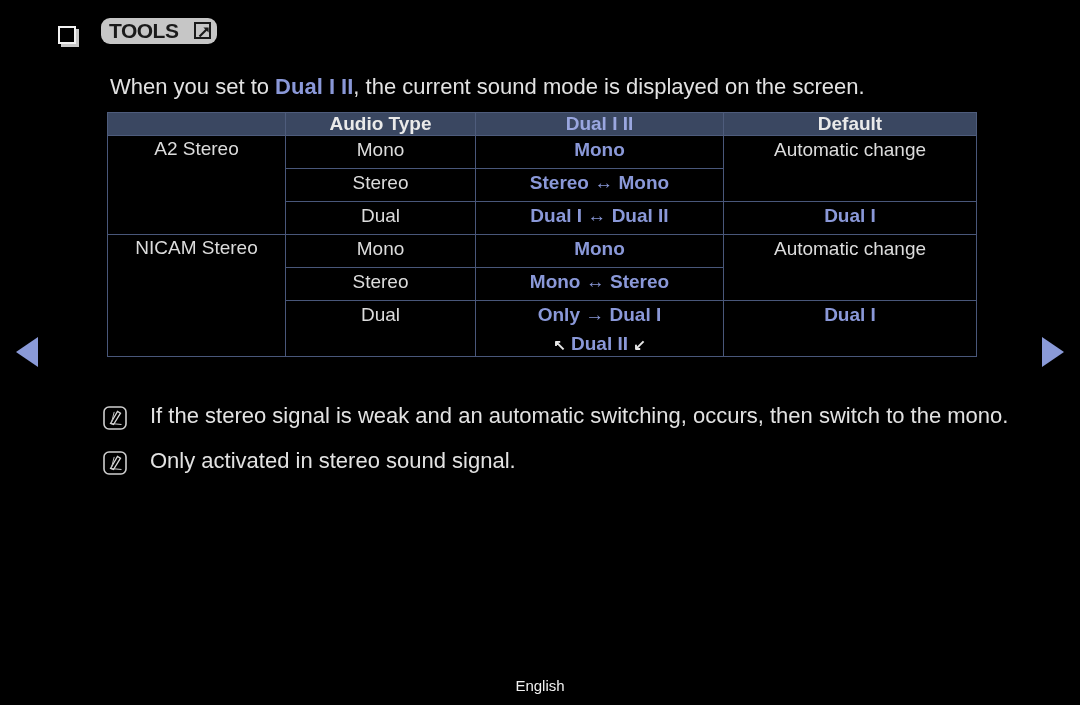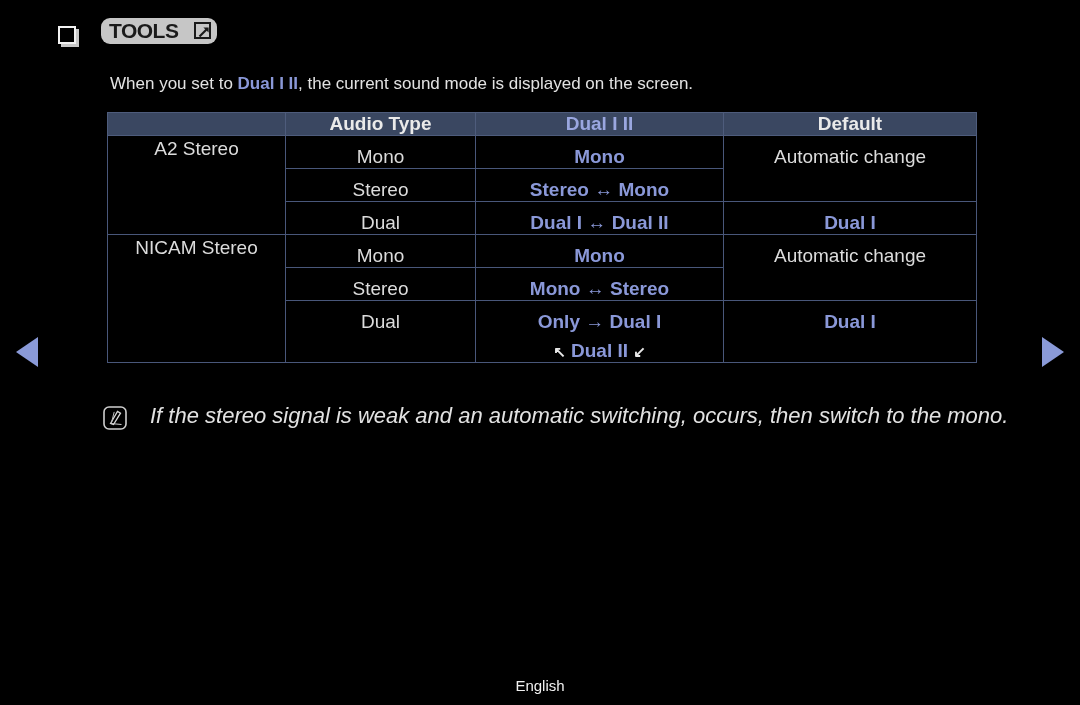--- a/index.html
+++ b/index.html
@@ -68,21 +68,21 @@
     width: 17px; height: 17px;
     border: 2px solid #1a1a1a;
     display: inline-block;
   }
   .tools-arrow-box svg { position: absolute; left: -1px; top: -1px; }
 
   
   .subtitle {
     position: absolute;
     left: 110px; top: 74px;
-    font-size: 17px;
+    font-size: 22px;
     color: #e2e2e2;
     white-space: nowrap;
   }
   .accent { color: #8a98d8; font-weight: bold; }
 
   
   .sound-table {
     position: absolute;
     left: 107px; top: 112px;
     width: 869px;
@@ -103,21 +103,21 @@
     height: 20px;
     vertical-align: middle;
     font-weight: bold;
     font-size: 19px;
     color: #eaeaea;
     border-color: #4e5c7c;
   }
   .sound-table thead th.hdr-dual { color: #9aa7e0; }
   .sound-table tbody td {
     height: 33px;
-    padding-top: 10px;
+    padding-top: 3px;
   }
   .sound-table tbody td.cell-group {
     padding-top: 2px;
   }
   .sound-table tbody td.cell-accent {
     color: #8a98d8;
     font-weight: bold;
   }
   .sound-table tbody td.cell-tall { height: 56px; }
   .cell-line2 { display: block; margin-top: 7px; }
@@ -150,21 +150,20 @@
   
   .notes {
     position: absolute;
     left: 102px; top: 400px;
     width: 930px;
   }
   .note-row {
     display: flex;
     align-items: flex-end;
     margin-bottom: 14px;
-    font-style: italic;
   }
   .note-icon {
     flex: 0 0 auto;
     width: 26px; height: 26px;
     margin-top: 4px;
     margin-right: 22px;
   }
   .note-text {
     font-size: 22px;
     line-height: 31px;
@@ -263,17 +262,26 @@
   <div class="notes" id="notes-container">
       <div class="note-row">
         <span class="note-icon"><svg width="26" height="26" viewBox="0 0 26 26">
             <rect x="2" y="2" width="22" height="22" rx="5" ry="5" fill="none" stroke="#cfcfcf" stroke-width="1.6"></rect>
             <path d="M8.5 18.5 L15.5 6.5 L18.5 8.2 L11.5 19.5 Z" fill="none" stroke="#dadada" stroke-width="1.3"></path>
             <path d="M12.2 6.9 L9.2 18.8" fill="none" stroke="#bdbdbd" stroke-width="1"></path>
             <path d="M8.5 18.5 L19.5 19.5" fill="none" stroke="#cfcfcf" stroke-width="1.2"></path>
           </svg></span>
         <div class="note-text">If the stereo signal is weak and an automatic switching, occurs, then switch to the mono.</div>
       </div>
+      <div class="note-row">
+        <span class="note-icon"><svg width="26" height="26" viewBox="0 0 26 26">
+            <rect x="2" y="2" width="22" height="22" rx="5" ry="5" fill="none" stroke="#cfcfcf" stroke-width="1.6"></rect>
+            <path d="M8.5 18.5 L15.5 6.5 L18.5 8.2 L11.5 19.5 Z" fill="none" stroke="#dadada" stroke-width="1.3"></path>
+            <path d="M12.2 6.9 L9.2 18.8" fill="none" stroke="#bdbdbd" stroke-width="1"></path>
+            <path d="M8.5 18.5 L19.5 19.5" fill="none" stroke="#cfcfcf" stroke-width="1.2"></path>
+          </svg></span>
+        <div class="note-text">Only activated in stereo sound signal.</div>
+      </div>
     </div>
 
   <div class="footer">English</div>
 
 </div>
 
 </body></html>

